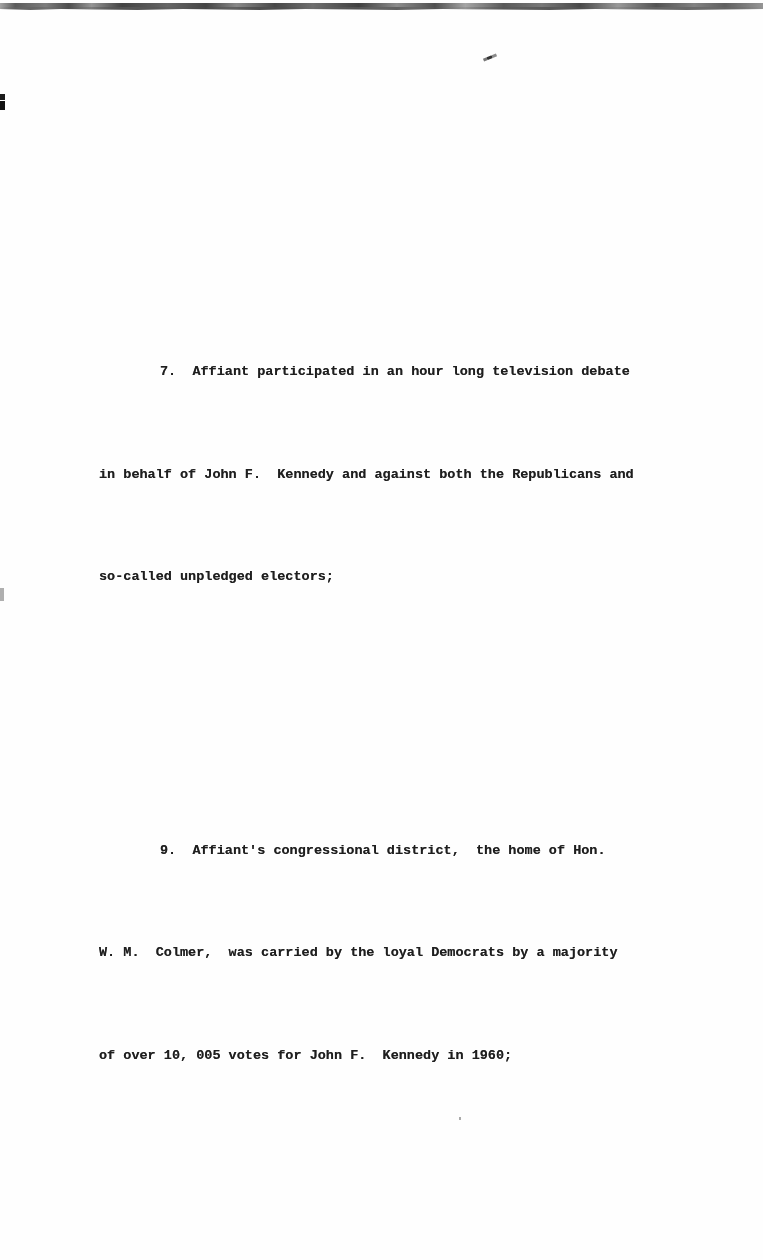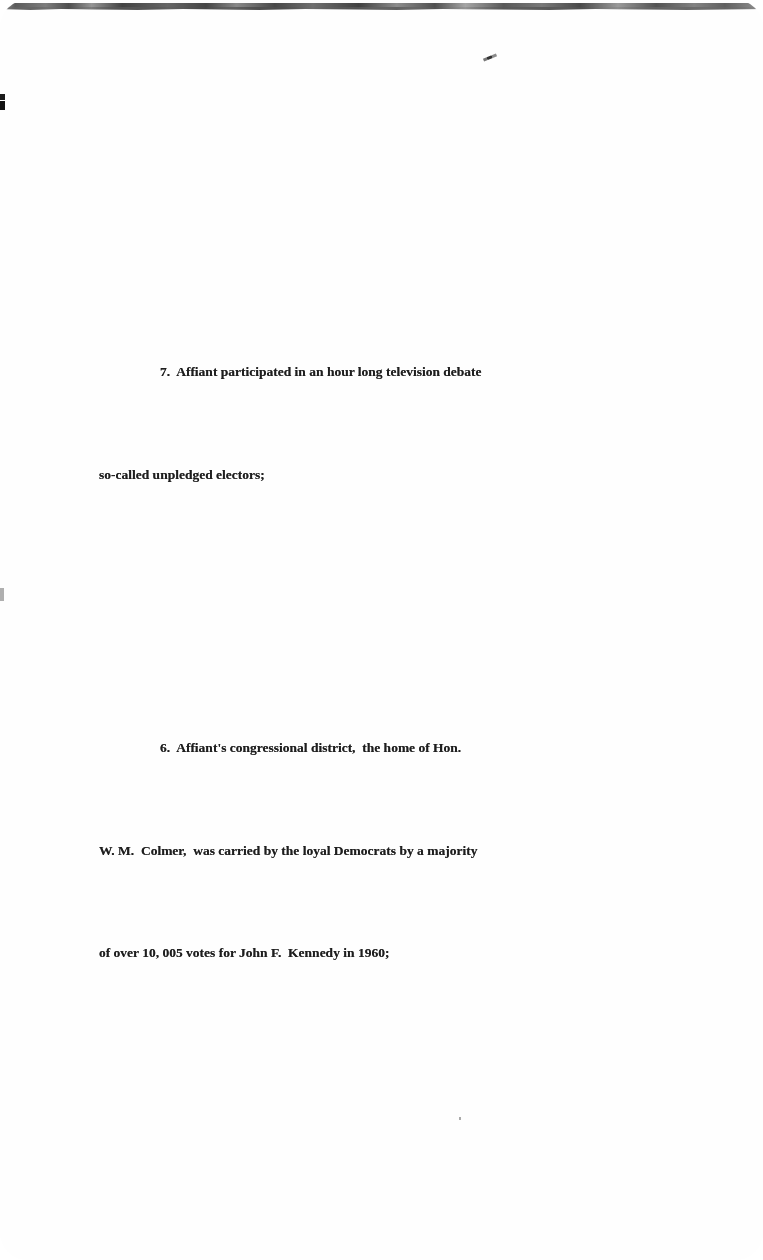--- a/index.html
+++ b/index.html
@@ -2,22 +2,21 @@
 <html><head>
 <meta charset="utf-8">
 <style>
   html, body { margin: 0; padding: 0; background: #ffffff; }
   .page {
     position: relative;
     width: 763px;
     height: 1260px;
     background: #fefefe;
     overflow: hidden;
-    font-family: Liberation Serif, serif;
-    border-radius: 27px;
+    font-family: Liberation Mono, monospace;
   }
   
   .scan-band {
     position: absolute;
     top: 3px; left: 0;
     width: 763px; height: 6px;
     background: linear-gradient(90deg,
       #9a9a9a 0%, #4a4a4a 2%, #6f6f6f 6%, #3a3a3a 9%, #8a8a8a 12%,
       #2e2e2e 16%, #565656 22%, #303030 27%, #7c7c7c 31%, #343434 36%,
       #606060 41%, #2b2b2b 47%, #808080 52%, #3d3d3d 57%, #9c9c9c 61%,
@@ -80,25 +79,26 @@
   <div class="scan-band"></div>
   <div class="edge-mark-1"></div>
   <div class="edge-mark-2"></div>
   <div class="squiggle-mark"></div>
   <div class="dot-mark"></div>
 
   <div class="textblock">
 
     <div>
       <div class="line indent">7.  Affiant participated in an hour long television debate</div>
+      <div class="line">in behalf of John F.  Kennedy and against both the Republicans and</div>
       <div class="line">so-called unpledged electors;</div>
     </div>
 
     <div>
-      <div class="line indent">6.  Affiant's congressional district,  the home of Hon.</div>
+      <div class="line indent">9.  Affiant's congressional district,  the home of Hon.</div>
       <div class="line">W. M.  Colmer,  was carried by the loyal Democrats by a majority</div>
       <div class="line">of over 10, 005 votes for John F.  Kennedy in 1960;</div>
     </div>
 
     
 
     
 
     
 

